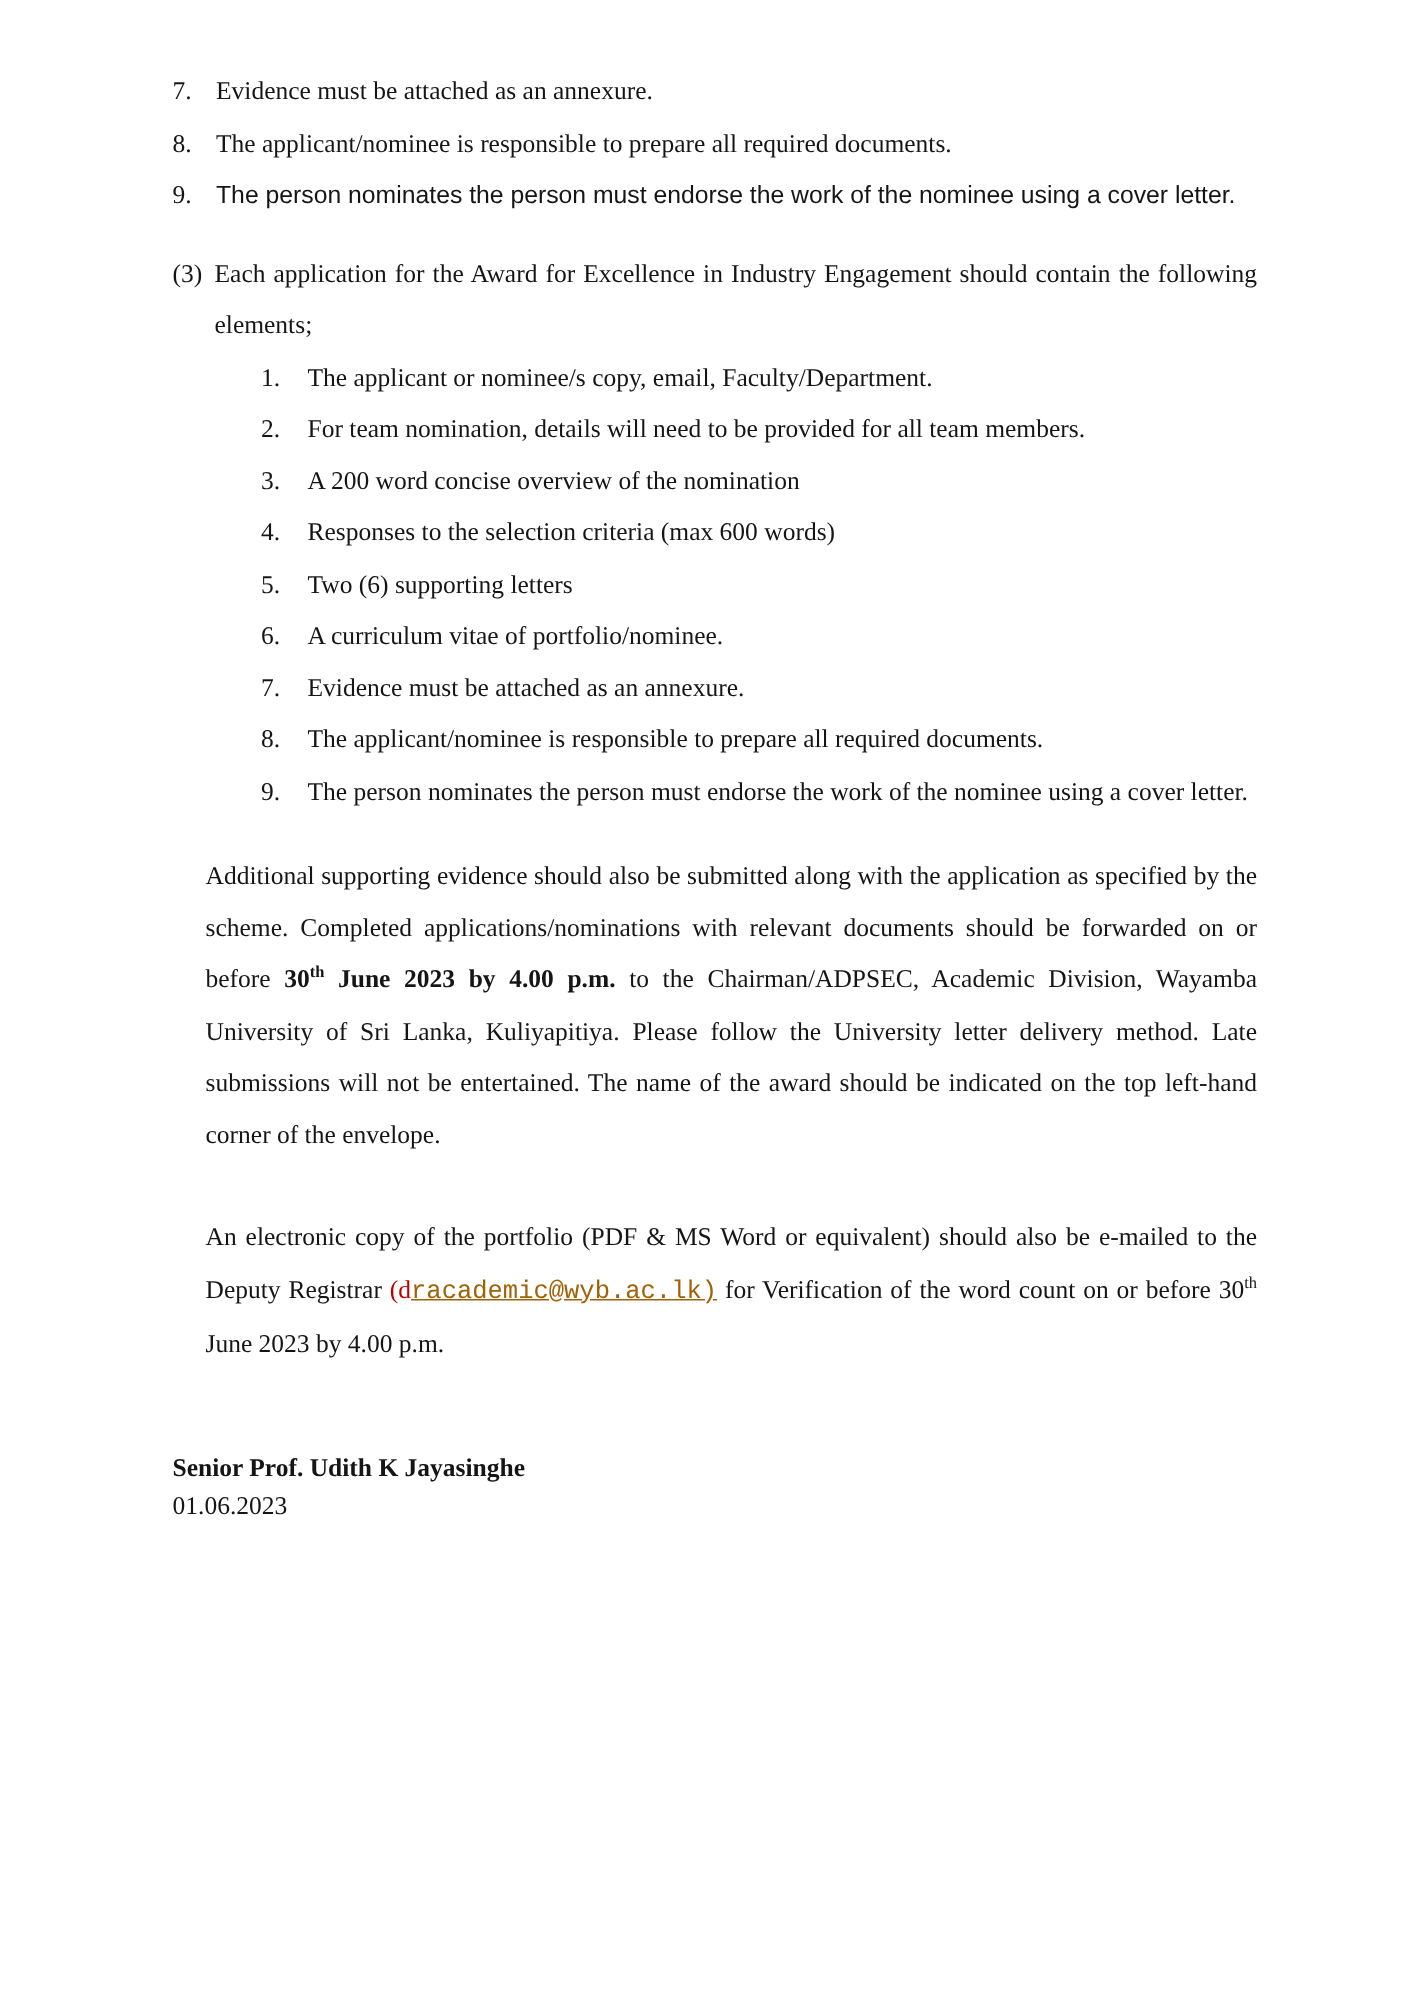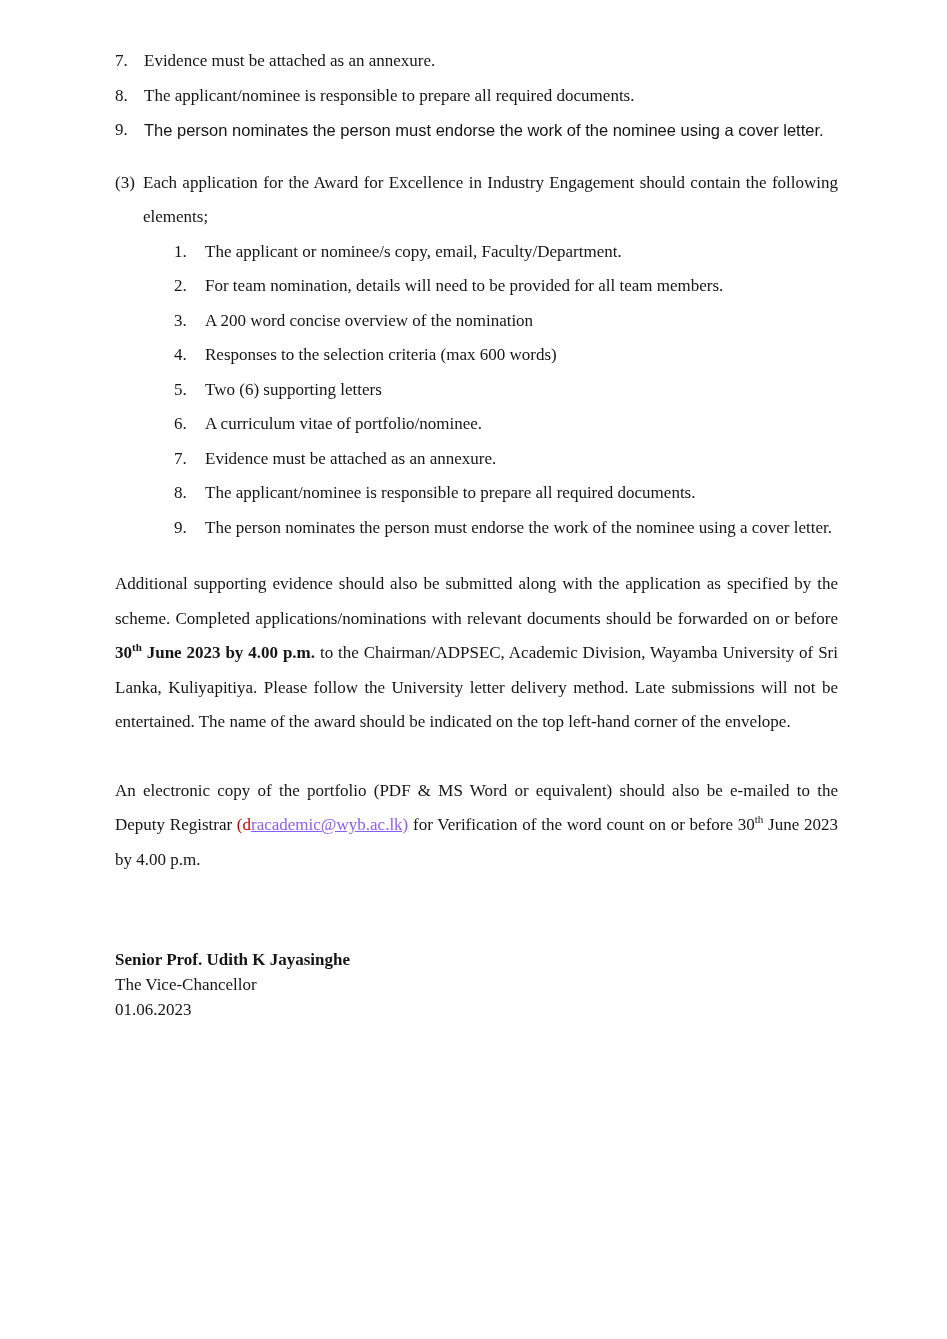--- a/index.html
+++ b/index.html
@@ -25,27 +25,27 @@
   }
   .sec3 {
     margin-top: 18px;
     position: relative;
     padding-left: 28px;
     text-align: justify;
   }
   .sec3 .lbl { position: absolute; left: 0; top: 0; }
   .sublist { margin-left: 59px; }
   .sublist .list-item .num { flex: 0 0 31px; }
-  .para { text-align: justify; }
+  .para { text-align: justify; margin-left: 22px; }
   .p1 { margin-top: 22px; }
   .p2 { margin-top: 34px; }
   .b { font-weight: bold; }
   .u { text-decoration: underline; }
   sup { font-size: 11px; line-height: 0; vertical-align: super; }
-  .sig { margin-top: 70px; line-height: 25px; }
+  .sig { margin-top: 52px; line-height: 25px; }
   .sig .name { font-weight: bold; }
 </style>
 </head>
 <body>
 
 <div class="doc">
 
   <div>
 
       <div class="list-item">
@@ -112,21 +112,20 @@
       </div>
 
       <div class="list-item">
         <span class="num">9.</span>
         <span class="itx">The person nominates the person must endorse the work of the nominee using a cover letter.</span>
       </div>
     </div>
 
   <div class="para p1"><span>Additional supporting evidence should also be submitted along with the application as specified by the scheme.  Completed applications/nominations with relevant documents should be forwarded on or before </span><span class="b">30</span><sup class="b">th</sup><span class="b"> June 2023 by 4.00 p.m.</span><span> to the Chairman/ADPSEC, Academic Division, Wayamba University of Sri Lanka, Kuliyapitiya.  Please follow the University letter delivery method.  Late submissions will not be entertained.  The name of the award should be indicated on the top left-hand corner of the envelope.</span></div>
 
-  <div class="para p2"><span>An electronic copy of the portfolio (PDF &amp; MS Word or equivalent) should also be e-mailed to the Deputy Registrar </span><span style="color: rgb(192, 0, 0);">(d</span><span class="u" style="color: #8b5cf6;">racademic@wyb.ac.lk)</span><span> for Verification of the word count on or before 30</span><sup>th</sup><span> June 2023 by 4.00 p.m.</span></div>
+  <div class="para p2"><span>An electronic copy of the portfolio (PDF &amp; MS Word or equivalent) should also be e-mailed to the Deputy Registrar </span><span style="color: rgb(192, 0, 0);">(d</span><span class="u" style="color: #a16207; font-family: Liberation Mono, monospace;">racademic@wyb.ac.lk)</span><span> for Verification of the word count on or before 30</span><sup>th</sup><span> June 2023 by 4.00 p.m.</span></div>
 
   <div class="sig">
     <div class="name">Senior Prof. Udith K Jayasinghe</div>
-    <div>The Vice-Chancellor</div>
     <div>01.06.2023</div>
   </div>
 
 </div>
 
 </body></html>

